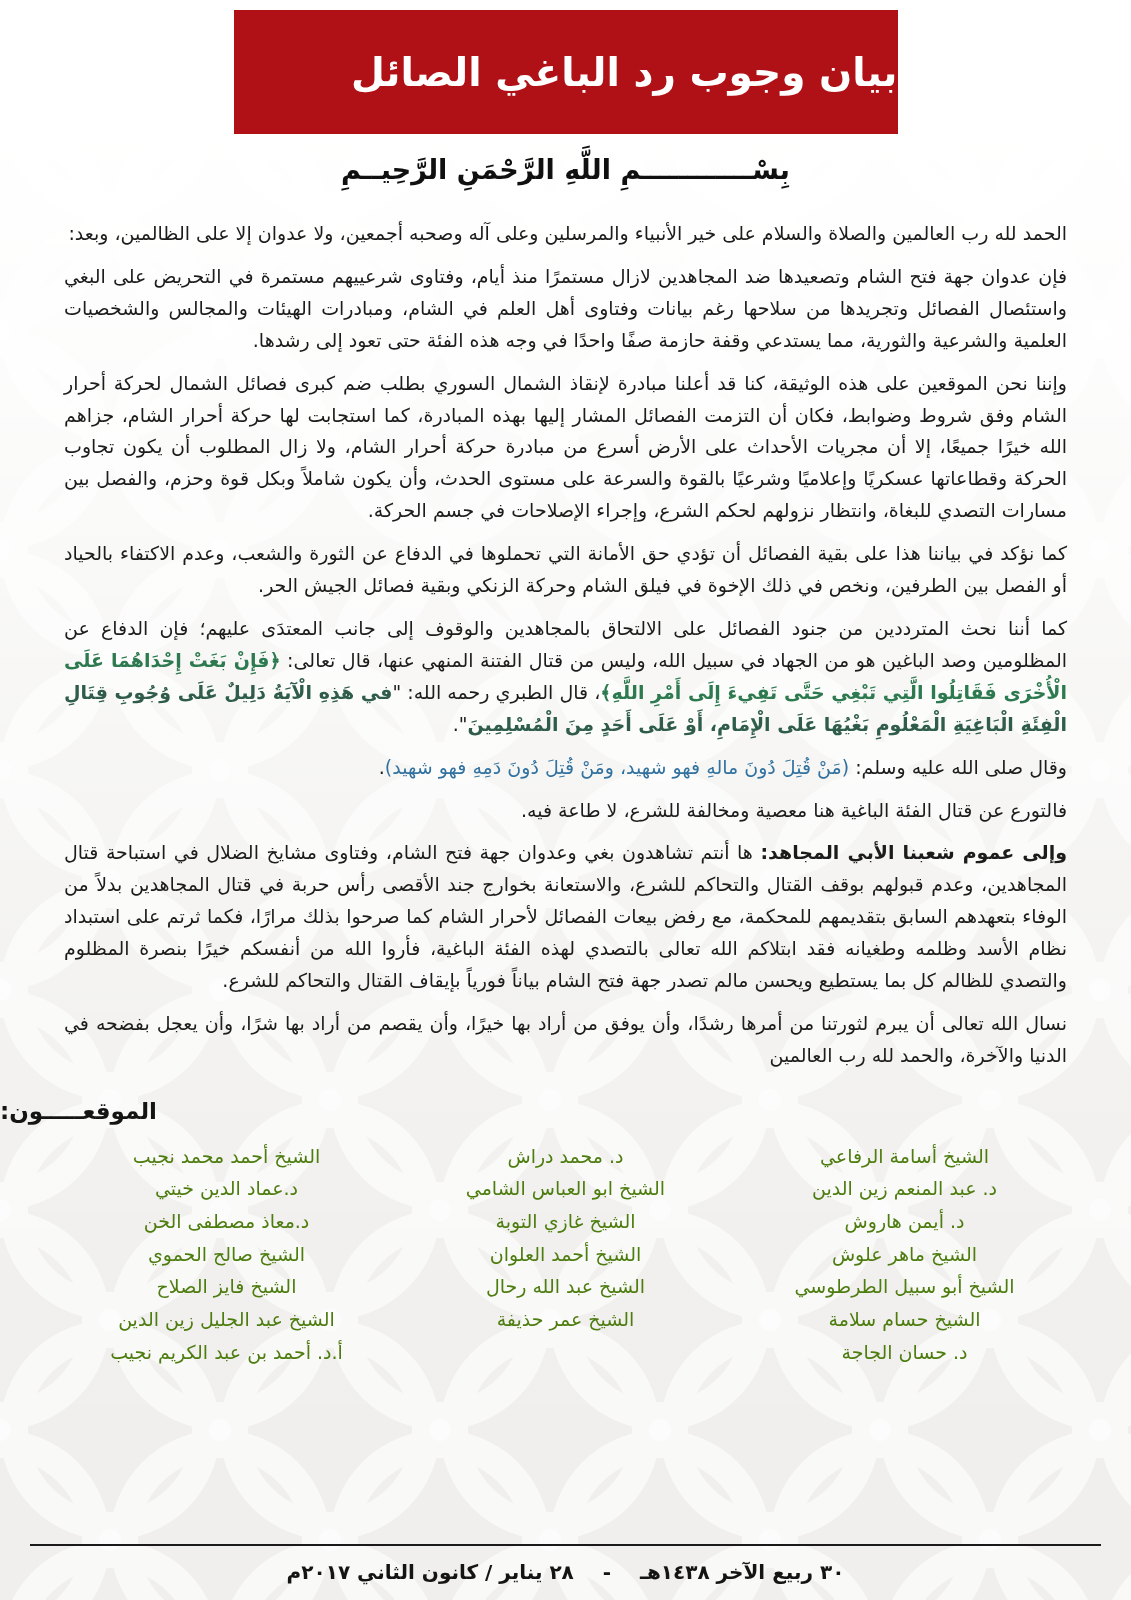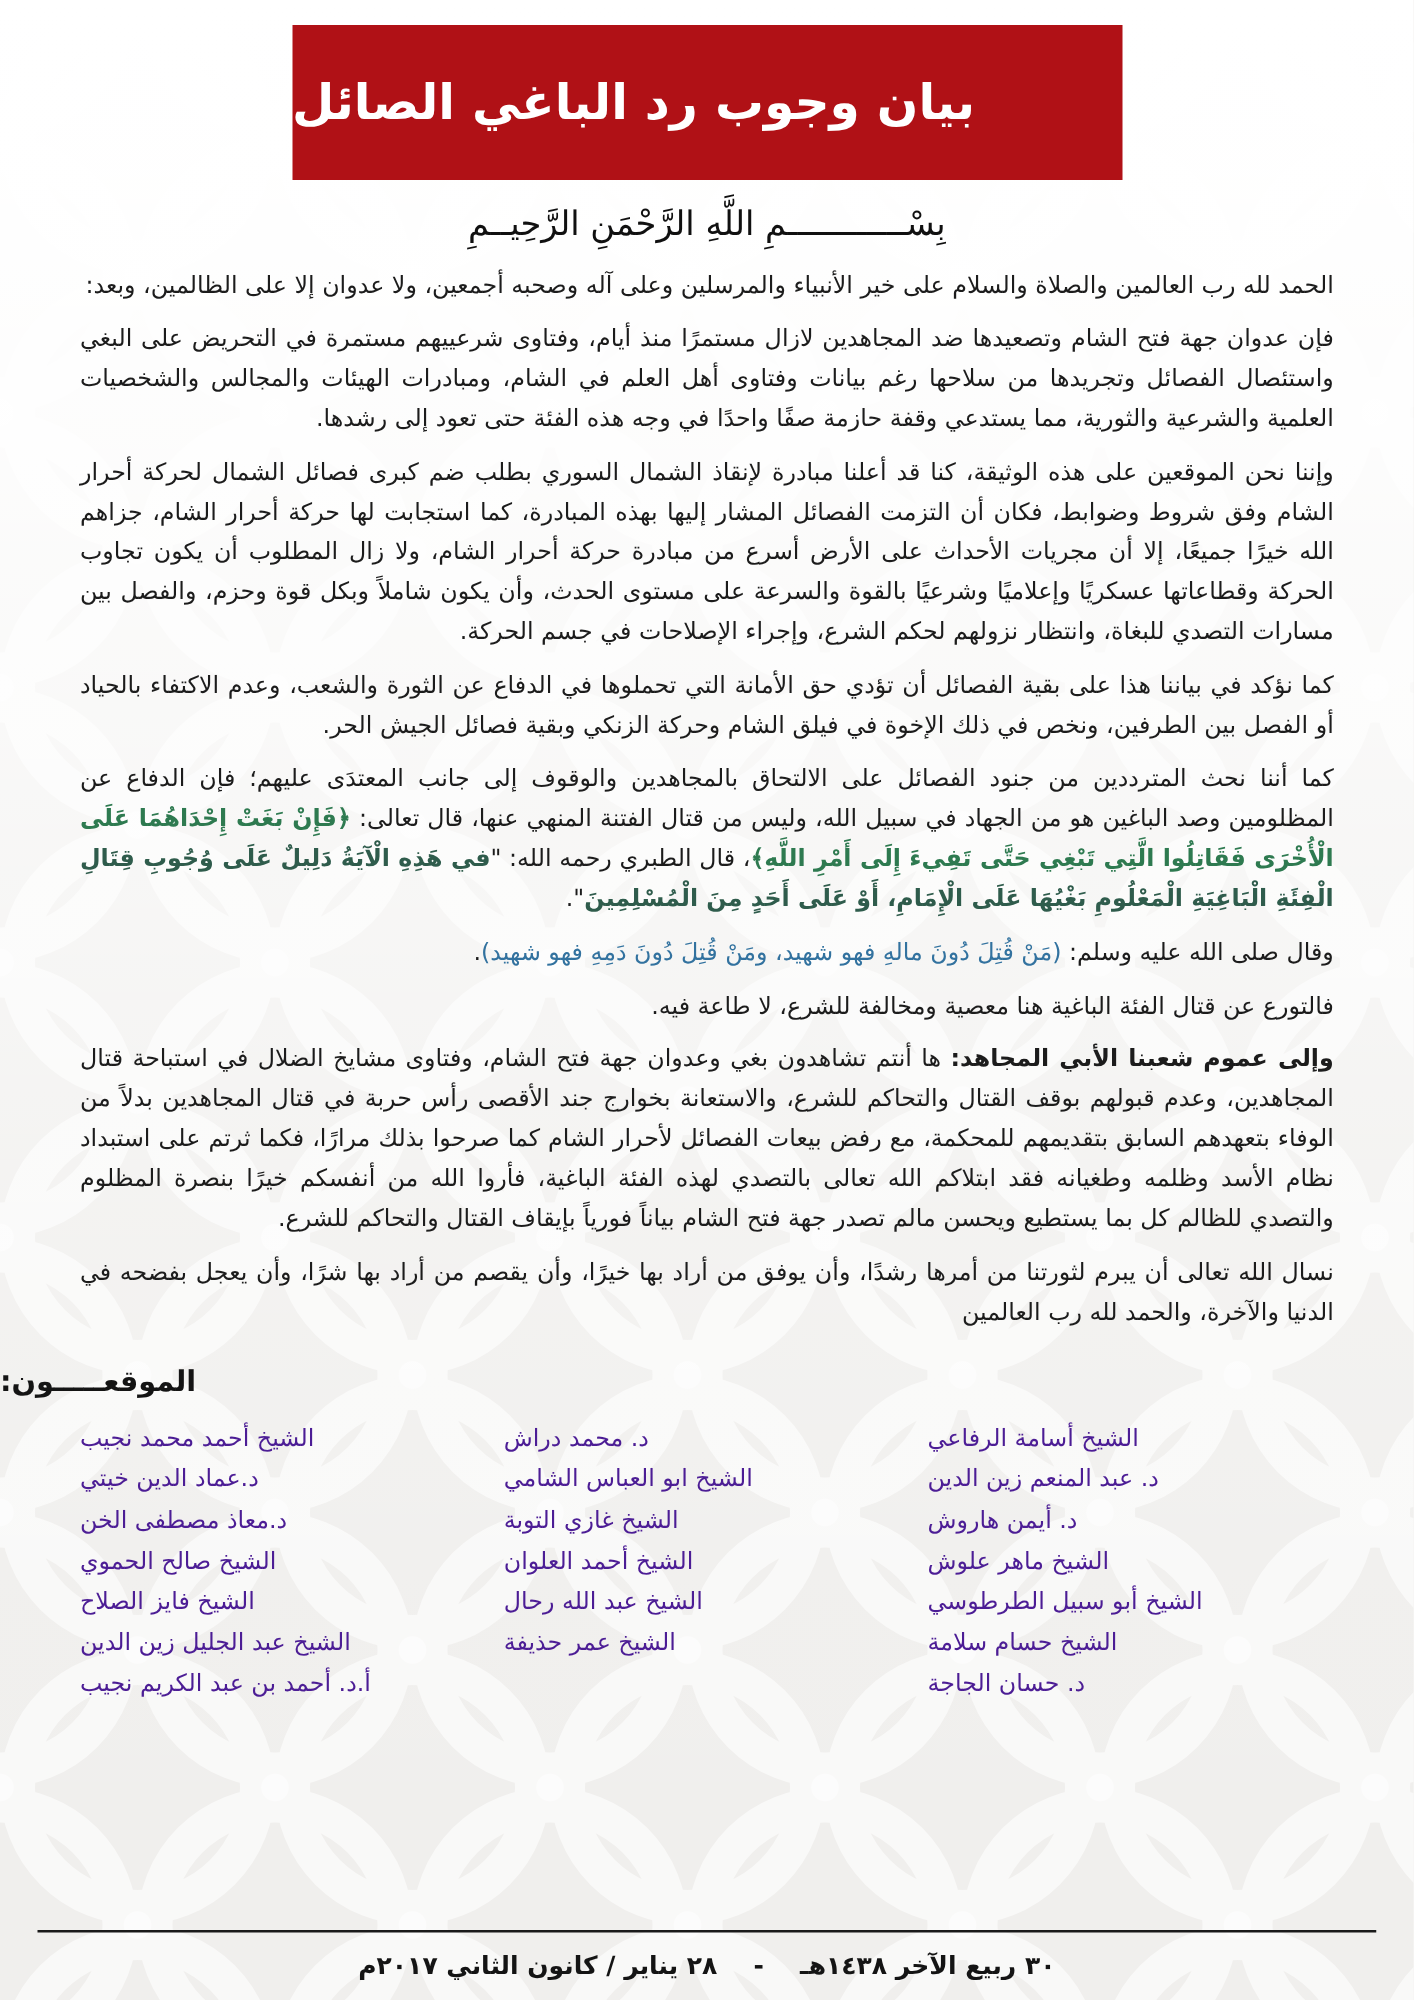--- a/index.html
+++ b/index.html
@@ -36,39 +36,39 @@
       rgba(255,255,255,0) 100%);
     pointer-events: none;
   }
   .layer {
     position: relative;
     z-index: 2;
   }
   .banner {
     width: 664px;
     height: 124px;
-    margin: 20px auto 0;
+    margin: 10px auto 0;
     background: var(--banner-bg, #b01116);
     display: flex;
     align-items: center;
-    justify-content: flex-end;
+    justify-content: flex-start;
   }
   .banner h1 {
     margin: 0;
     color: #ffffff;
     font-size: 39px;
     font-weight: bold;
     letter-spacing: 0;
   }
   .bismillah {
     text-align: center;
     font-size: 27px;
     color: #101010;
-    margin: 20px 0 12px;
-    font-weight: normal;
+    margin: 20px 0 27px;
+    font-weight: bold;
   }
   .content {
     padding: 6px 64px 0;
     color: var(--text-color, #1c1c1c);
     font-size: 19px;
     line-height: 1.68;
     text-align: justify;
   }
   .content p {
     margin: 0 0 11px;
@@ -84,24 +84,24 @@
     color: #141414;
     margin: 26px 0 16px;
   }
   .sig-columns {
     display: flex;
     padding: 0 64px;
     gap: 14px;
   }
   .sig-col {
     flex: 1 1 0;
-    text-align: left;
+    text-align: center;
     font-size: 19px;
     line-height: 1.72;
-    color: #4c1d95;
+    color: #4d7c0f;
   }
   .sig-name { white-space: nowrap; }
   .footer {
     position: absolute;
     z-index: 2;
     left: 0;
     right: 0;
     bottom: 16px;
   }
   .footer-rule {

